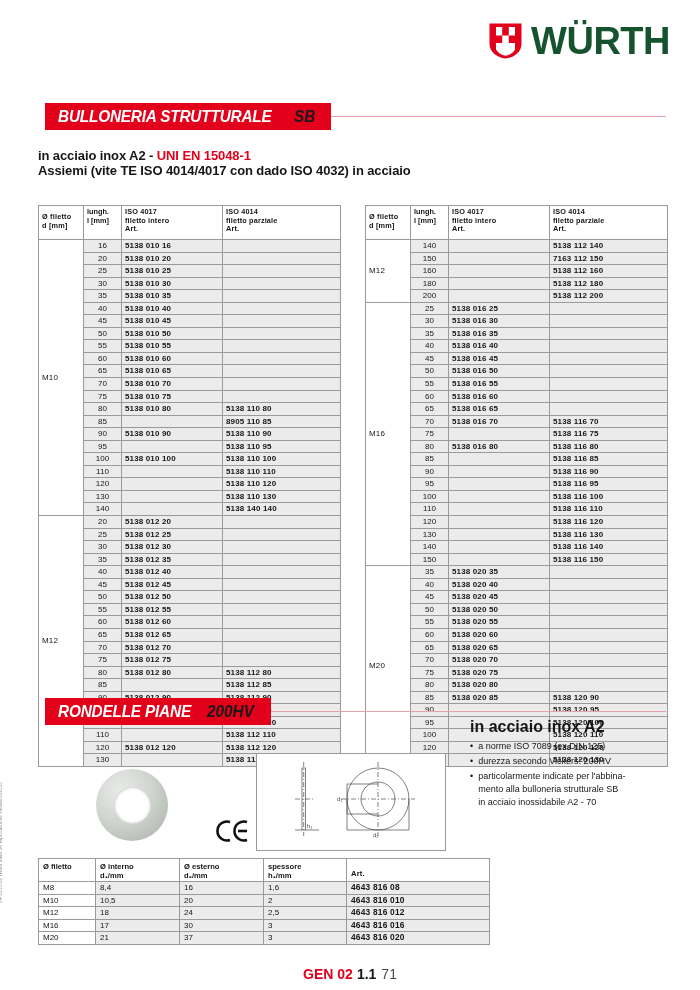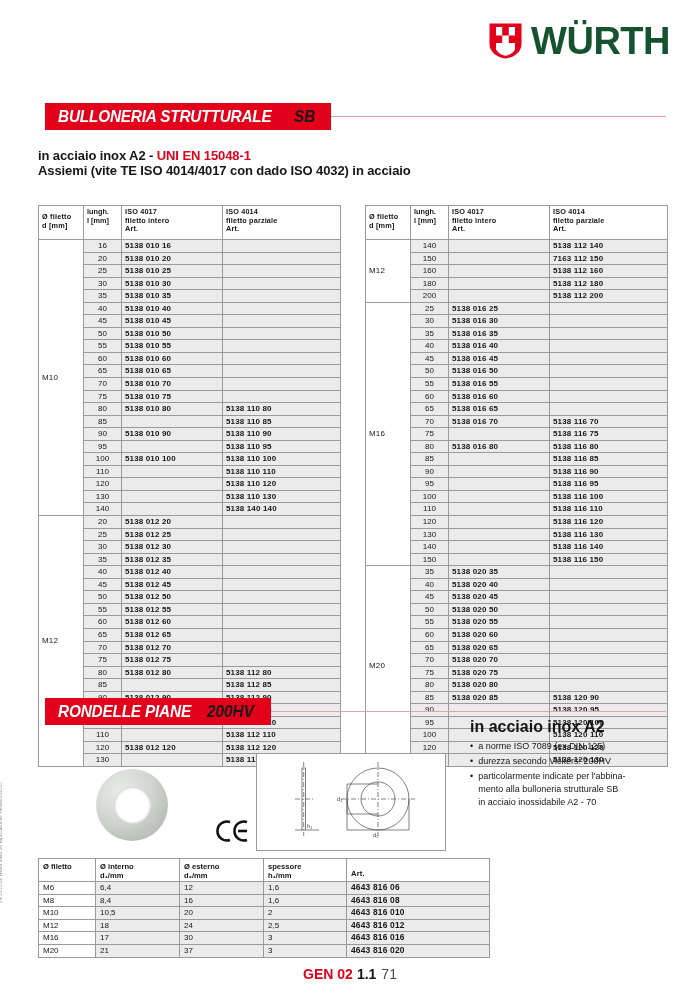--- a/index.html
+++ b/index.html
@@ -276,21 +276,21 @@
         <td class="c-a2 empty"></td>
       </tr>
       <tr>
         <td class="c-len">80</td>
         <td class="c-a1">5138 010 80</td>
         <td class="c-a2">5138 110 80</td>
       </tr>
       <tr>
         <td class="c-len">85</td>
         <td class="c-a1 empty"></td>
-        <td class="c-a2">5138 110 85</td>
+        <td class="c-a2">8905 110 85</td>
       </tr>
       <tr>
         <td class="c-len">90</td>
         <td class="c-a1">5138 010 90</td>
         <td class="c-a2">5138 110 90</td>
       </tr>
       <tr>
         <td class="c-len">95</td>
         <td class="c-a1 empty"></td>
         <td class="c-a2">5138 110 95</td>
@@ -748,27 +748,20 @@
         <div>spessore</div>
         <div>h₁/mm</div>
       </th>
       <th class="d-c4">
         <div style="padding-top:7px;">Art.</div>
       </th>
     </tr>
   </thead>
   <tbody>
       <tr>
-        <td class="d-c0 plain">M6</td>
-        <td class="d-c1">6,4</td>
-        <td class="d-c2">12</td>
-        <td class="d-c3">1,6</td>
-        <td class="d-c4">4643 816 06</td>
-      </tr>
-      <tr>
         <td class="d-c0 plain">M8</td>
         <td class="d-c1">8,4</td>
         <td class="d-c2">16</td>
         <td class="d-c3">1,6</td>
         <td class="d-c4">4643 816 08</td>
       </tr>
       <tr>
         <td class="d-c0 plain">M10</td>
         <td class="d-c1">10,5</td>
         <td class="d-c2">20</td>

